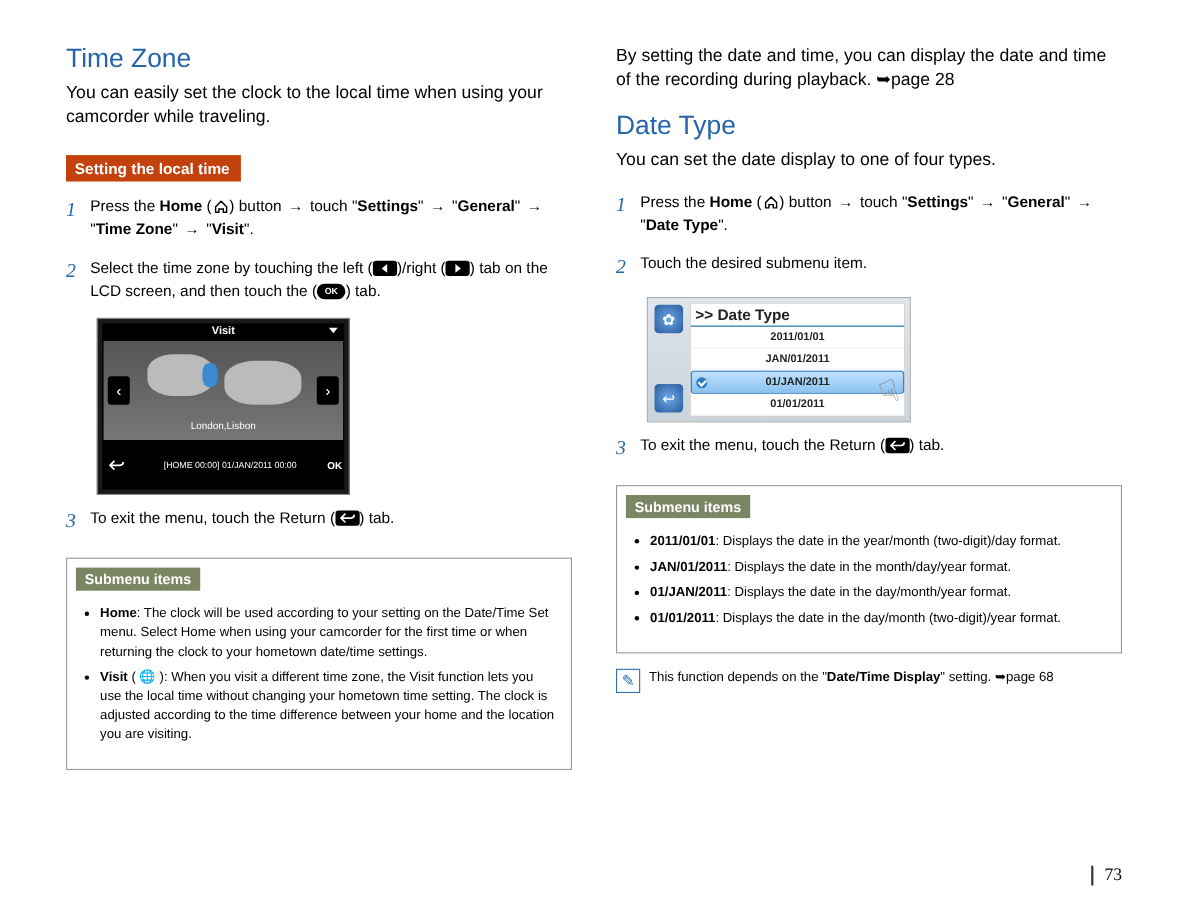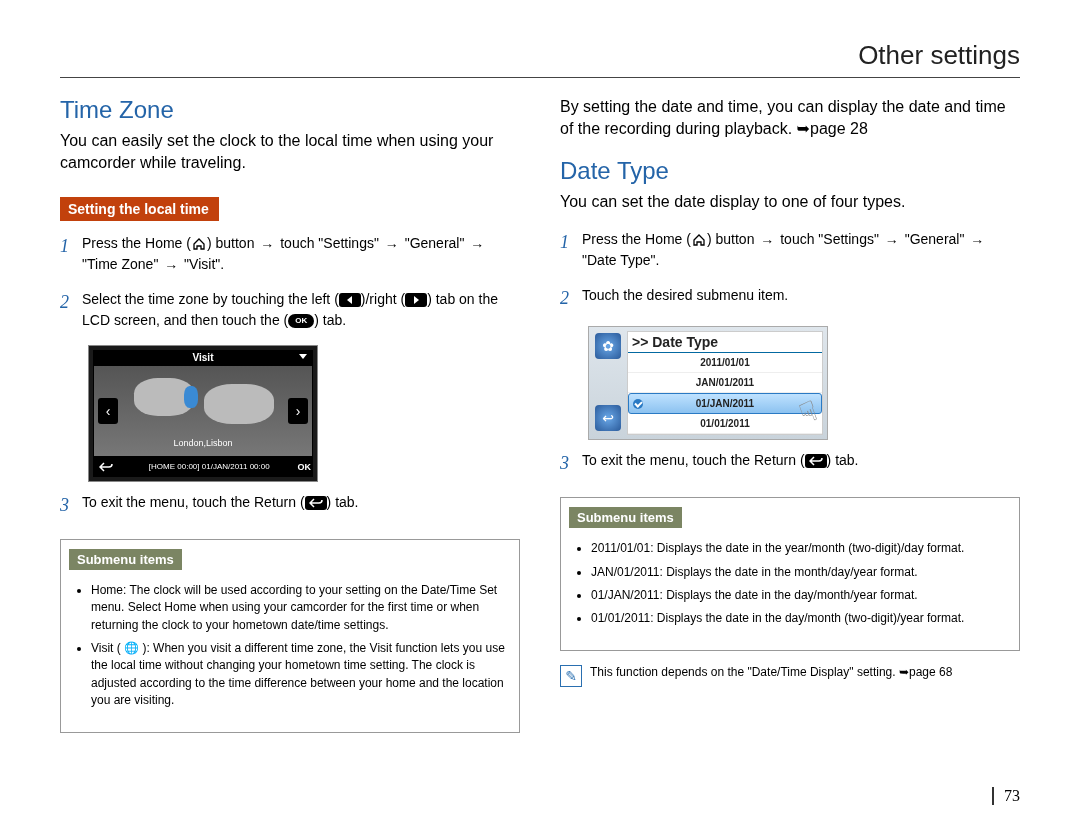--- a/index.html
+++ b/index.html
@@ -16,29 +16,29 @@
   .step-num{font-family:"Times New Roman",serif;font-style:italic;color:#2464A8;font-size:18px;min-width:22px;}
   .step-body{flex:1;}
   .icon{display:inline-flex;align-items:center;justify-content:center;vertical-align:middle;}
   .home-ic{width:16px;height:16px;}
   .tab-ic{display:inline-block;width:22px;height:14px;background:#000;border-radius:3px;vertical-align:middle;position:relative;}
   .tab-ic svg{position:absolute;top:1px;left:5px;}
   .ok-ic{display:inline-block;width:26px;height:14px;background:#000;color:#fff;font-size:8px;font-weight:bold;line-height:14px;text-align:center;border-radius:7px;vertical-align:middle;}
   .ret-ic{display:inline-block;width:22px;height:14px;background:#000;border-radius:3px;vertical-align:middle;position:relative;}
   .ret-ic svg{position:absolute;top:2px;left:4px;}
   .arrow{display:inline-block;margin:0 2px;}
-  b{font-weight:normal;}
+  b{font-weight:bold;}
   .lcd{width:220px;margin:6px 0 10px 28px;border:1px solid #888;}
   .lcd1{background:#1a1a1a;color:#fff;padding:4px;}
   .lcd1-top{background:#000;font-size:10px;text-align:center;padding:2px 0;font-weight:bold;position:relative;}
   .lcd1-top::after{content:"";position:absolute;right:6px;top:4px;width:0;height:0;border-left:4px solid transparent;border-right:4px solid transparent;border-top:5px solid #fff;}
   .lcd1-map{height:90px;background:linear-gradient(#555,#777);position:relative;border:1px solid #000;}
   .map-land{position:absolute;background:#bbb;border-radius:40%;}
   .nav-btn{position:absolute;top:32px;width:20px;height:26px;background:#000;color:#fff;font-size:14px;text-align:center;line-height:26px;border-radius:3px;}
-  .lcd1-bot{display:flex;align-items:center;font-size:8px;padding:3px 2px;background:#000;}
+  .lcd1-bot{display:flex;align-items:center;font-size:8px;padding:15px 2px;background:#000;}
   .box{border:1px solid #999;padding:16px 12px;margin-top:8px;}
   .box-head{display:inline-block;background:#7B8563;color:#fff;font-weight:bold;font-size:13px;padding:3px 8px;margin:-20px 0 6px -4px;position:relative;top:-6px;}
   .box ul{margin:0;padding-left:18px;font-size:12px;line-height:1.45;}
   .box li{margin-bottom:6px;}
   .lcd2{width:240px;margin:6px 0 10px 28px;border:1px solid #aaa;background:linear-gradient(#dfe6ec,#c9d3db);padding:4px;box-sizing:border-box;position:relative;}
   .lcd2-side{position:absolute;left:6px;top:6px;width:26px;}
   .lcd2-side div{width:26px;height:26px;margin-bottom:46px;background:radial-gradient(#6aa8e8,#2a5a9a);border-radius:4px;display:flex;align-items:center;justify-content:center;font-size:14px;color:#fff;}
   .lcd2-list{margin-left:34px;background:#fff;border:1px solid #ccc;}
   .lcd2-title{font-size:14px;font-weight:bold;padding:2px 4px;color:#222;border-bottom:1px solid #0369a1;}
   .lcd2-item{font-size:10px;font-weight:bold;padding:4px 6px;border-bottom:1px solid #eee;text-align:center;color:#222;position:relative;}
@@ -48,23 +48,20 @@
   .hand{position:absolute;right:10px;bottom:10px;font-size:28px;transform:rotate(-20deg);color:#888;}
   .note{display:flex;align-items:flex-start;gap:8px;font-size:12px;margin-top:14px;}
   .note-ic{width:20px;height:20px;border:1px solid #2a6fb0;display:flex;align-items:center;justify-content:center;color:#2a6fb0;font-size:14px;}
   .page-num{position:absolute;right:60px;bottom:20px;font-size:16px;border-left:2px solid #333;padding-left:10px;font-family:Liberation Serif, serif;}
   .map-city{position:absolute;bottom:8px;width:100%;text-align:center;font-size:9px;color:#fff;}
 </style>
 </head>
 <body>
 
 <div class="page">
-  <div class="header">
-    <div class="header-title">Other settings</div>
-  </div>
 
   <div class="cols">
 
     <div class="col">
       <h2 class="section">Time Zone</h2>
       <p class="lead">You can easily set the clock to the local time when using your camcorder while traveling.</p>
 
       <div class="sub-bar">Setting the local time</div>
 
       <ol class="steps">

